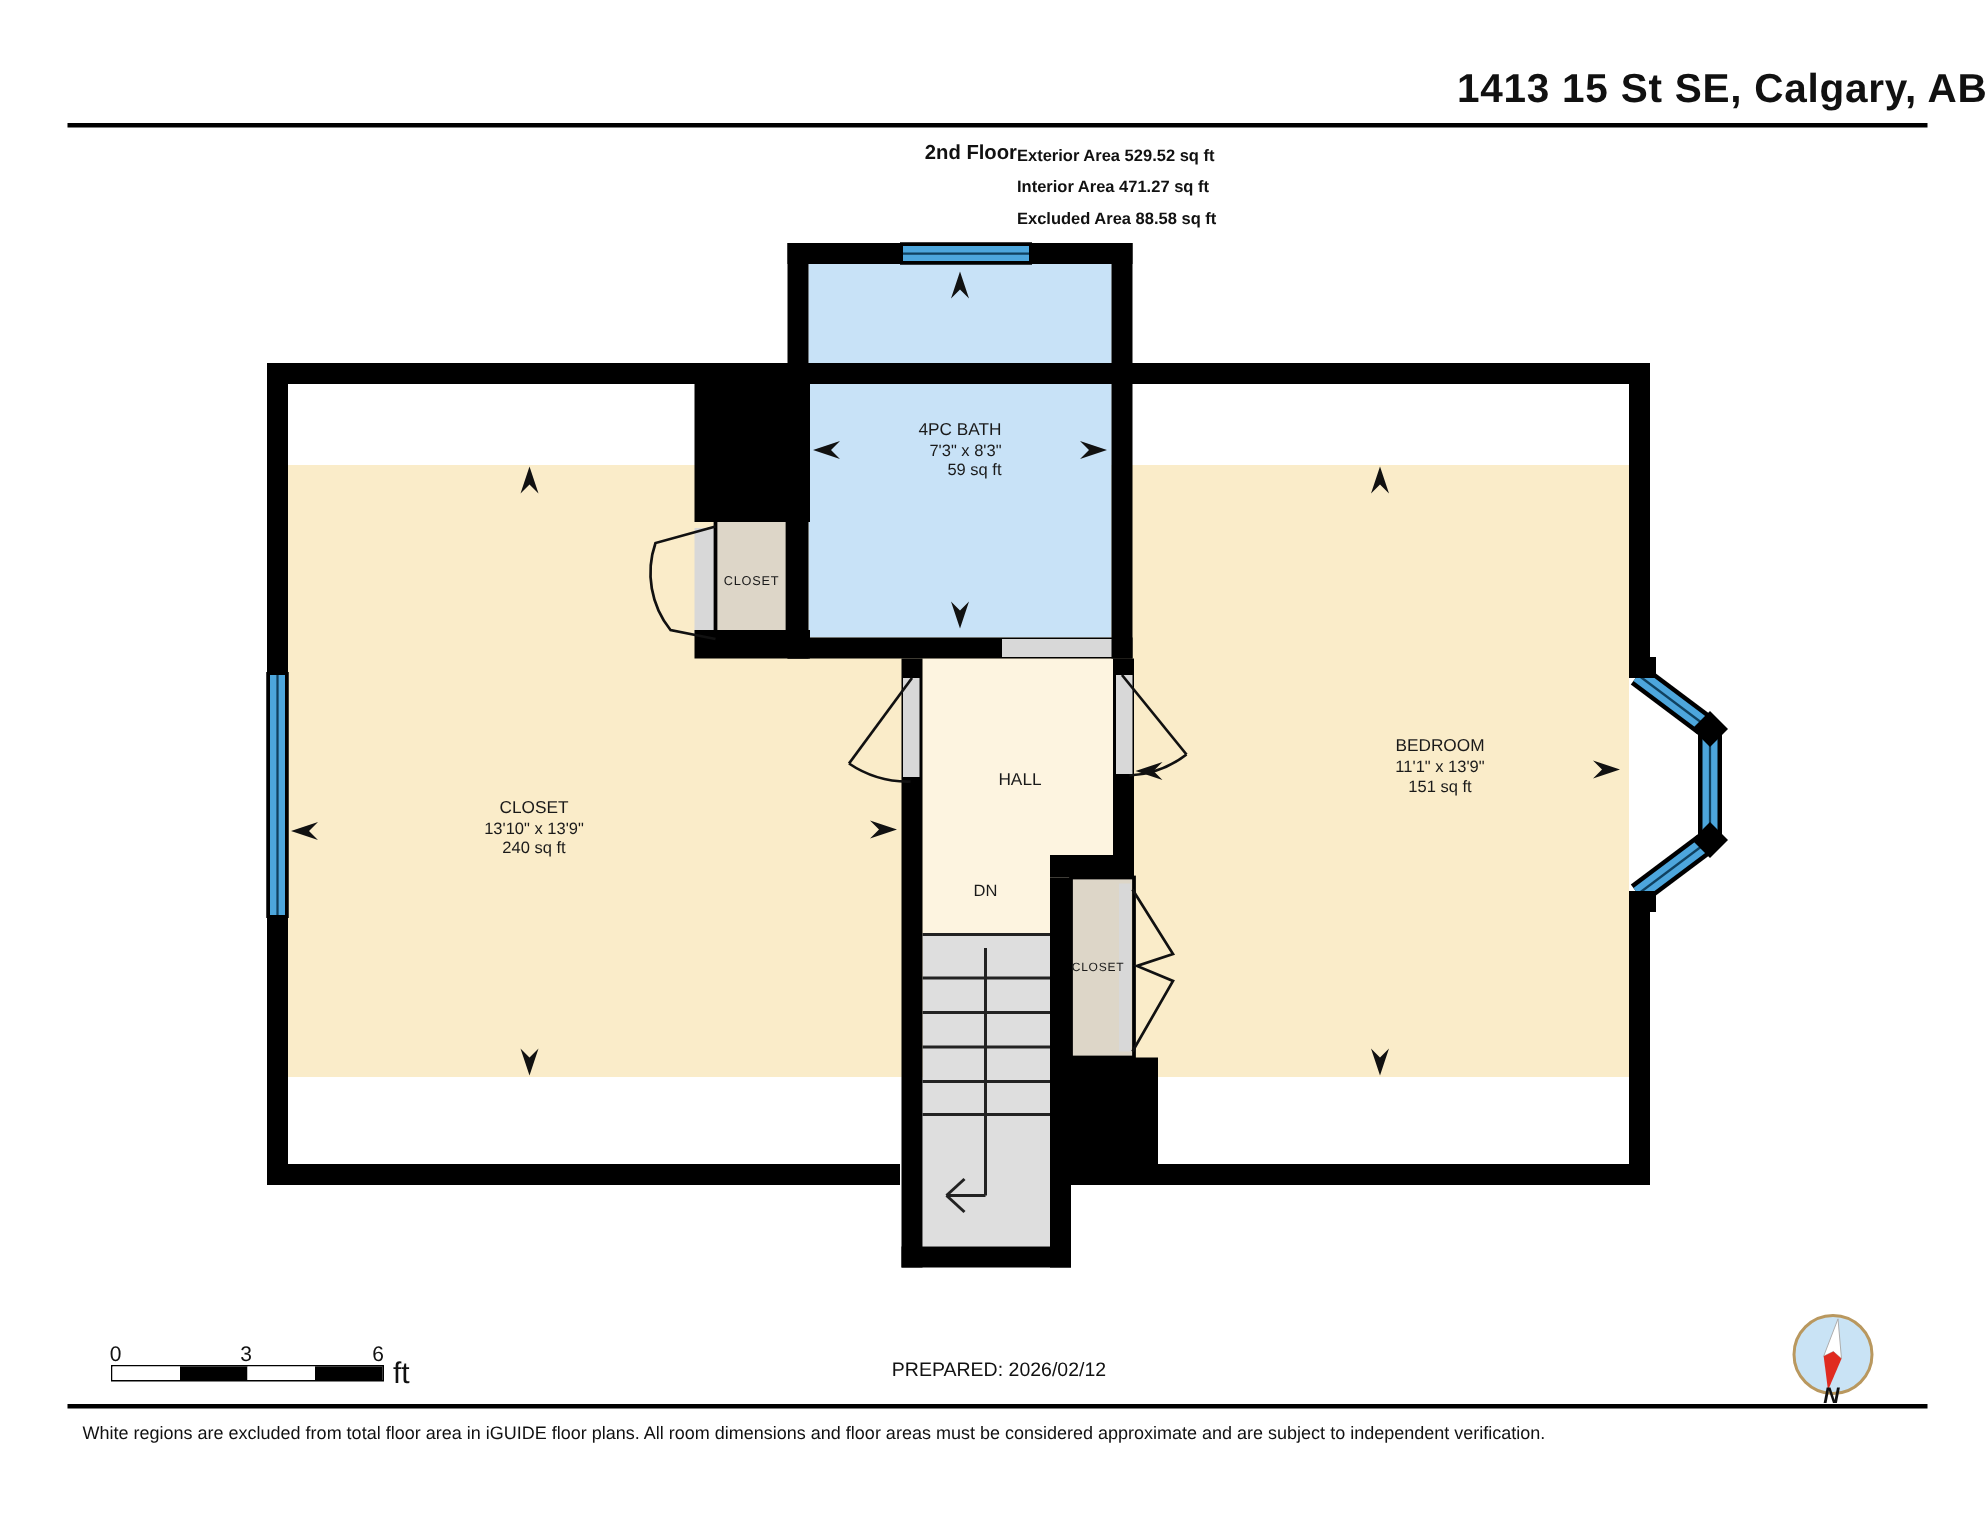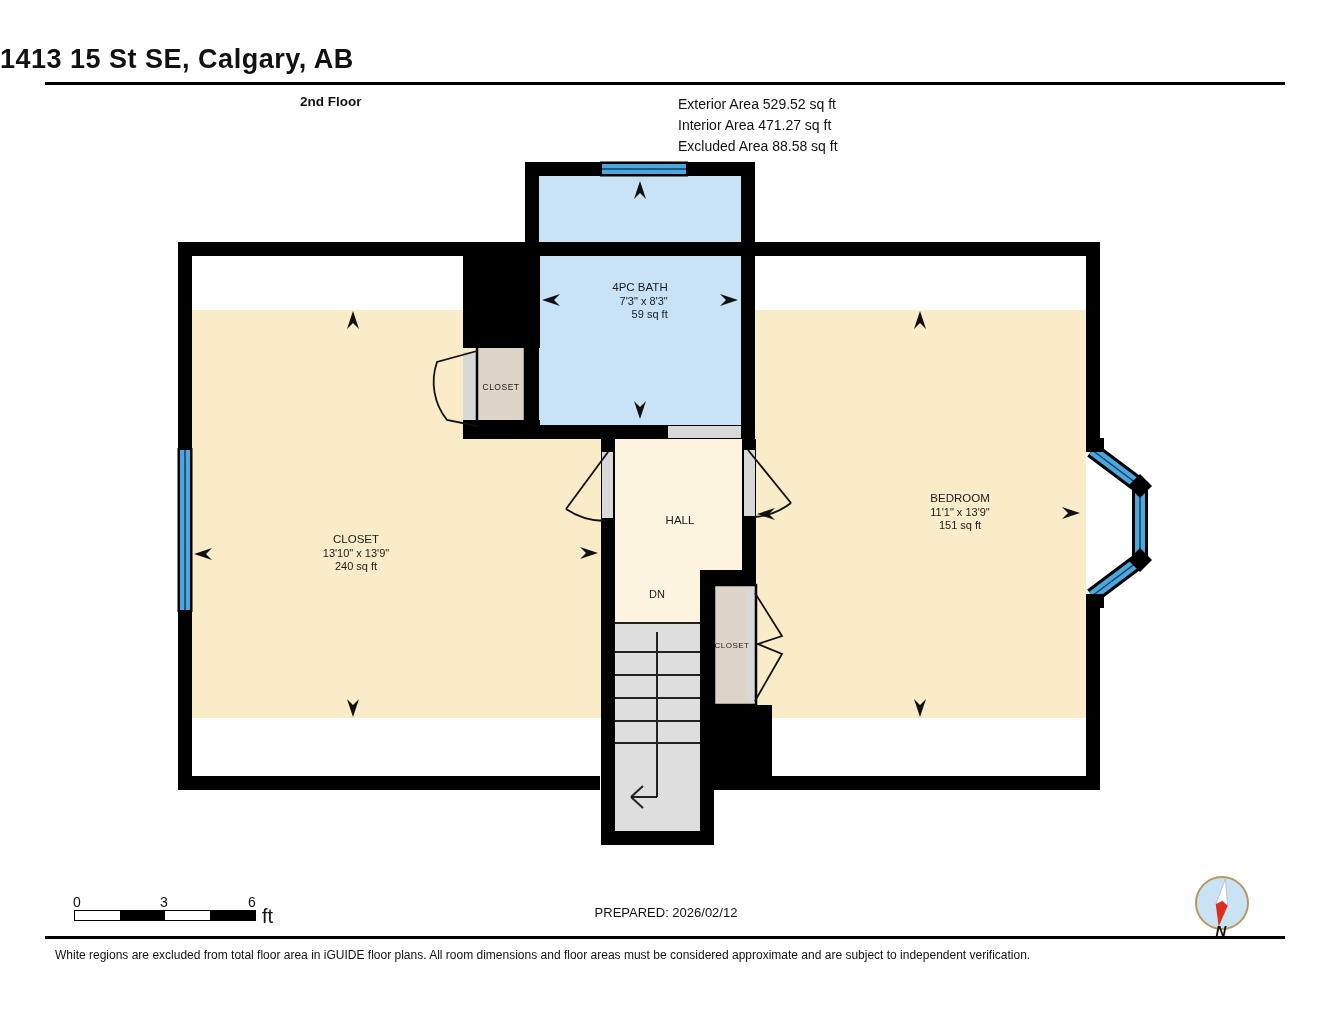--- a/index.html
+++ b/index.html
@@ -2,26 +2,26 @@
 <html><head>
 <meta charset="utf-8">
 <style>
   html,body{margin:0;padding:0;background:#ffffff;}
   body{font-family:"Liberation Sans", sans-serif; color:#111;}
   #page{position:relative;width:1325px;height:1024px;background:#fff;overflow:hidden;}
 
   .abs{position:absolute;}
 
   
-  .title{top:44px;left:0;width:1325px;text-align:left;font-size:27px;font-weight:bold;letter-spacing:0.5px;}
+  .title{top:44px;left:0;width:1325px;text-align:right;font-size:27px;font-weight:bold;letter-spacing:0.5px;}
   .rule{left:45px;width:1240px;background:#000;}
   .rule-top{top:82px;height:3px;}
   .rule-bottom{top:936px;height:3px;}
-  .floor-label{top:94px;left:300px;width:362px;font-size:13.5px;font-weight:bold;}
-  .area-lines{top:94px;left:678px;font-size:14px;line-height:21px;}
+  .floor-label{top:94px;left:316px;width:362px;text-align:right;font-size:13.5px;font-weight:bold;}
+  .area-lines{top:94px;left:678px;font-size:11px;line-height:21px;font-weight:bold;}
 
   
   #plan{top:0;left:0;}
 
   
   .room-label{position:absolute;transform:translate(-50%,-50%);text-align:center;
     font-size:11.5px;line-height:13.5px;color:#1a1a1a;white-space:nowrap;}
   .room-label .rdim{font-size:11px;}
   .closet-label{position:absolute;transform:translate(-50%,-50%);font-size:8.5px;
     color:#1a1a1a;letter-spacing:0.5px;white-space:nowrap;}

